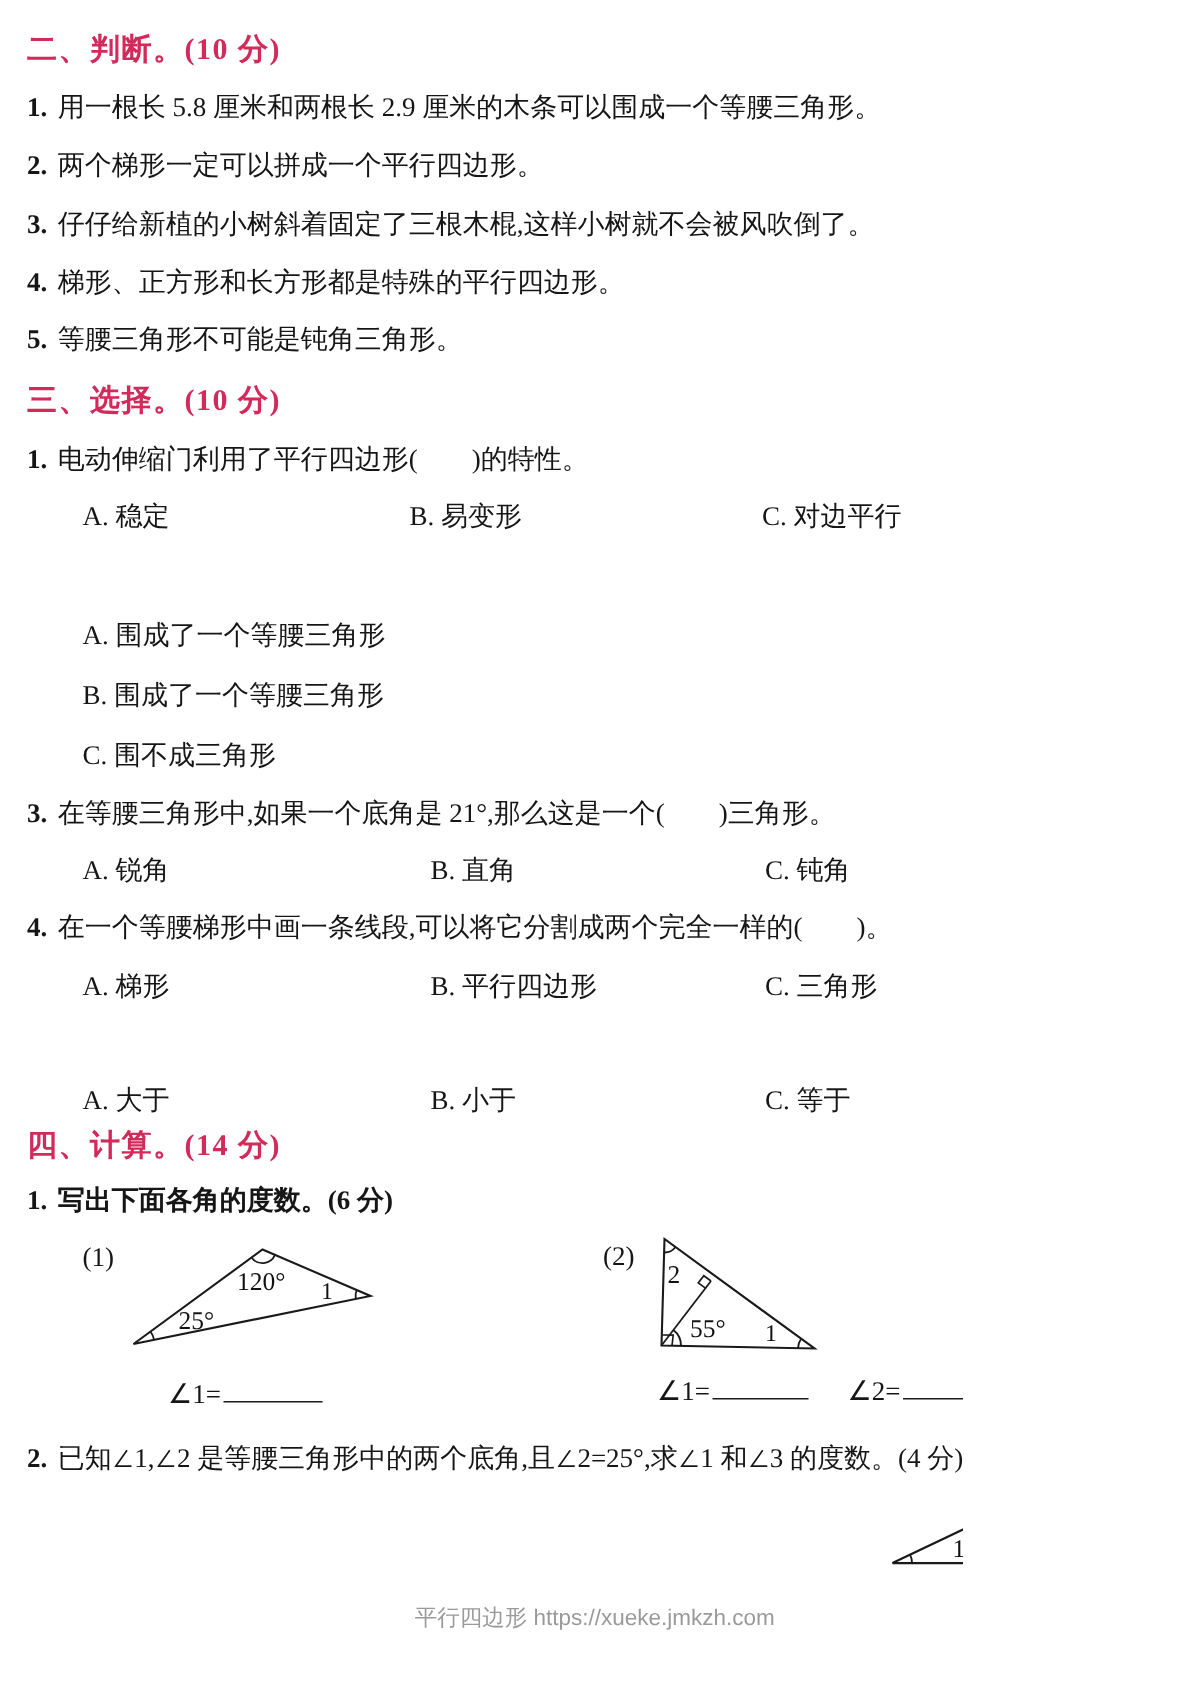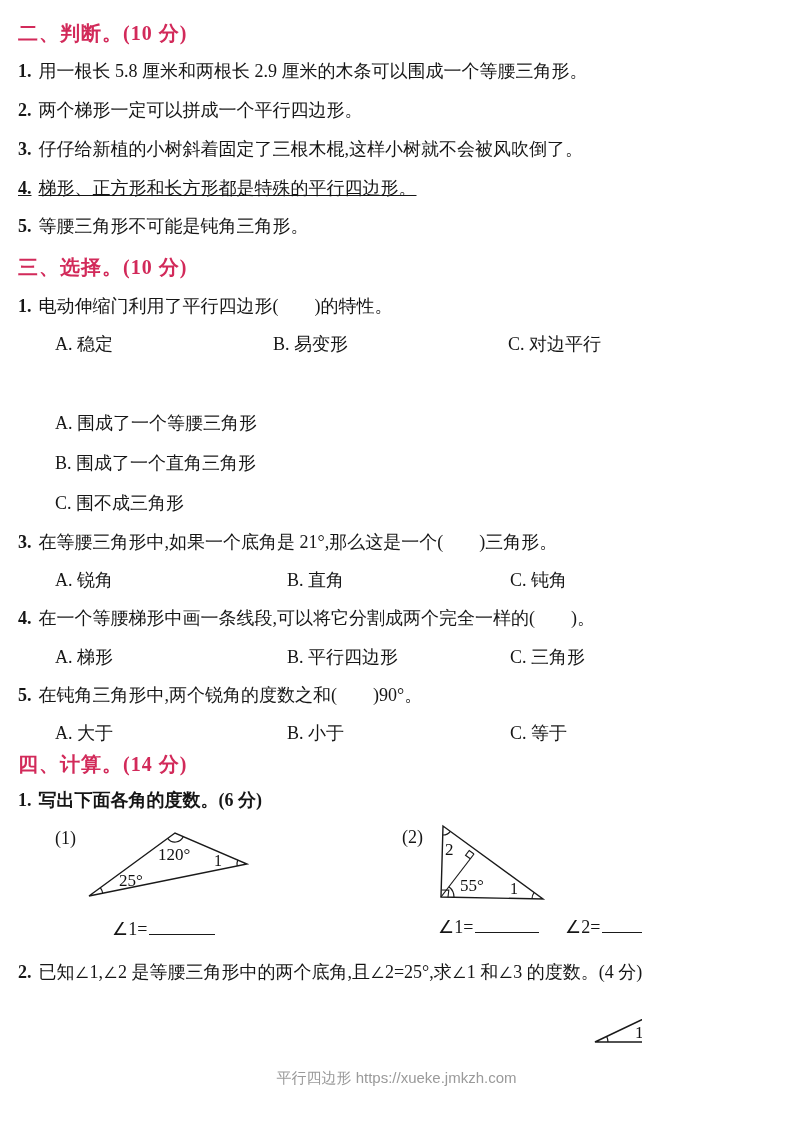--- a/index.html
+++ b/index.html
@@ -34,65 +34,62 @@
     <span class="paren">(　　)</span>
   </div>
   <div class="line judge-row" style="top:99px;">
     <span class="num">2.</span><span>两个梯形一定可以拼成一个平行四边形。</span>
     <span class="paren">(　　)</span>
   </div>
   <div class="line judge-row" style="top:138px;">
     <span class="num">3.</span><span>仔仔给新植的小树斜着固定了三根木棍,这样小树就不会被风吹倒了。</span>
     <span class="paren">(　　)</span>
   </div>
-  <div class="line judge-row" style="top:177px;text-decoration:underline;">
+  <div class="line judge-row" style="top:177px;">
     <span class="num">4.</span><span>梯形、正方形和长方形都是特殊的平行四边形。</span>
     <span class="paren">(　　)</span>
   </div>
   <div class="line judge-row" style="top:215px;">
     <span class="num">5.</span><span>等腰三角形不可能是钝角三角形。</span>
     <span class="paren">(　　)</span>
   </div>
 
   <div class="line sec-title" style="left:18px; top:256px;">三、选择。(10 分)</div>
 
   <div class="line" style="left:18px; top:295px;">
     <span class="num">1.</span><span>电动伸缩门利用了平行四边形(　　)的特性。</span>
   </div>
   <div class="line" style="left:18px; top:333px; width:760px;">
     <span class="opt" style="left:37px;">A. 稳定</span>
     <span class="opt" style="left:255px;">B. 易变形</span>
     <span class="opt" style="left:490px;">C. 对边平行</span>
   </div>
 
   <div class="line" style="left:55px; top:412px;">A. 围成了一个等腰三角形</div>
-  <div class="line" style="left:55px; top:452px;">B. 围成了一个直角三角形</div>
+  <div class="line" style="left:55px; top:452px;">B. 围成了一个等腰三角形</div>
   <div class="line" style="left:55px; top:492px;">C. 围不成三角形</div>
 
   <div class="line" style="left:18px; top:531px;">
     <span class="num">3.</span><span>在等腰三角形中,如果一个底角是 21°,那么这是一个(　　)三角形。</span>
   </div>
   <div class="line" style="left:18px; top:569px; width:760px;">
     <span class="opt" style="left:37px;">A. 锐角</span>
     <span class="opt" style="left:269px;">B. 直角</span>
     <span class="opt" style="left:492px;">C. 钝角</span>
   </div>
 
   <div class="line" style="left:18px; top:607px;">
     <span class="num">4.</span><span>在一个等腰梯形中画一条线段,可以将它分割成两个完全一样的(　　)。</span>
   </div>
   <div class="line" style="left:18px; top:646px; width:760px;">
     <span class="opt" style="left:37px;">A. 梯形</span>
     <span class="opt" style="left:269px;">B. 平行四边形</span>
     <span class="opt" style="left:492px;">C. 三角形</span>
   </div>
 
-  <div class="line" style="left:18px; top:684px;">
-    <span class="num">5.</span><span>在钝角三角形中,两个锐角的度数之和(　　)90°。</span>
-  </div>
   <div class="line" style="left:18px; top:722px; width:760px;">
     <span class="opt" style="left:37px;">A. 大于</span>
     <span class="opt" style="left:269px;">B. 小于</span>
     <span class="opt" style="left:492px;">C. 等于</span>
   </div>
 
   <div class="line sec-title" style="left:18px; top:753px;">四、计算。(14 分)</div>
 
   <div class="line bold-line" style="left:18px; top:789px;">
     <span class="num">1.</span><span>写出下面各角的度数。(6 分)</span>

